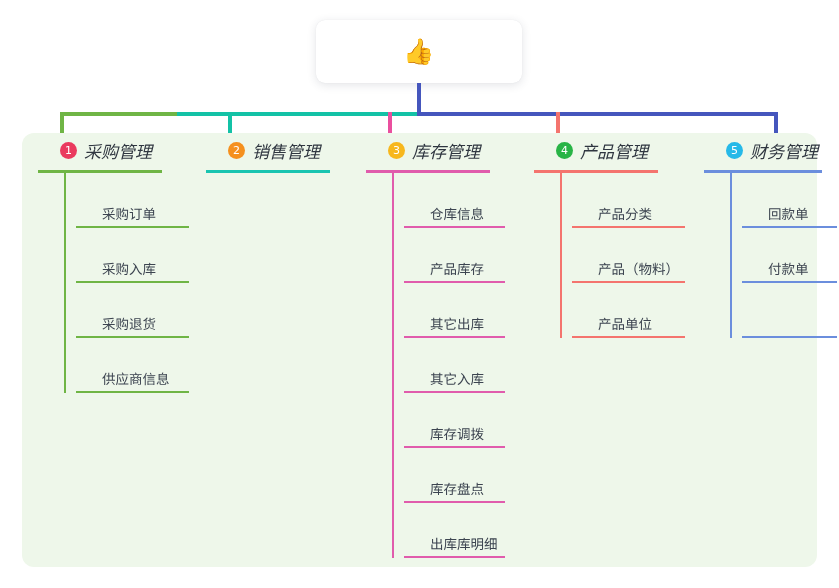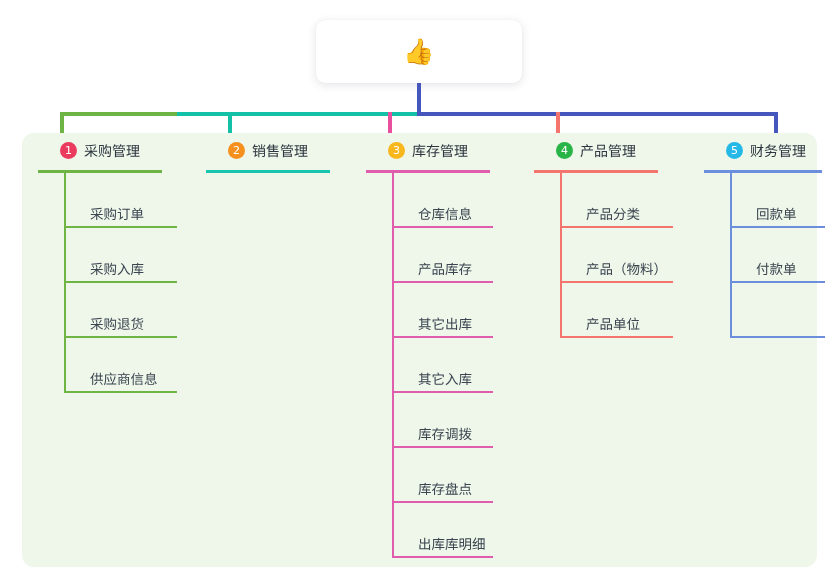--- a/index.html
+++ b/index.html
@@ -99,34 +99,35 @@
     height: 17px;
     border-radius: 50%;
     color: #ffffff;
     font-size: 11px;
     line-height: 17px;
     text-align: center;
     font-family: "DejaVu Sans", sans-serif;
     flex: none;
   }
   .col-title {
-    font-size: 14px;
+    font-size: 17px;
     color: #2f3640;
     white-space: nowrap;
+    font-style: italic;
   }
   .head-rule {
     height: 3px;
     margin-top: 3px;
   }
 
   
   .items {
     position: relative;
     margin-left: 26px;
-    padding-left: 0;
+    padding-left: 12px;
   }
   .spine {
     position: absolute;
     left: 0;
     top: 0;
     width: 2px;
   }
   .item {
     position: relative;
     height: 55px;

